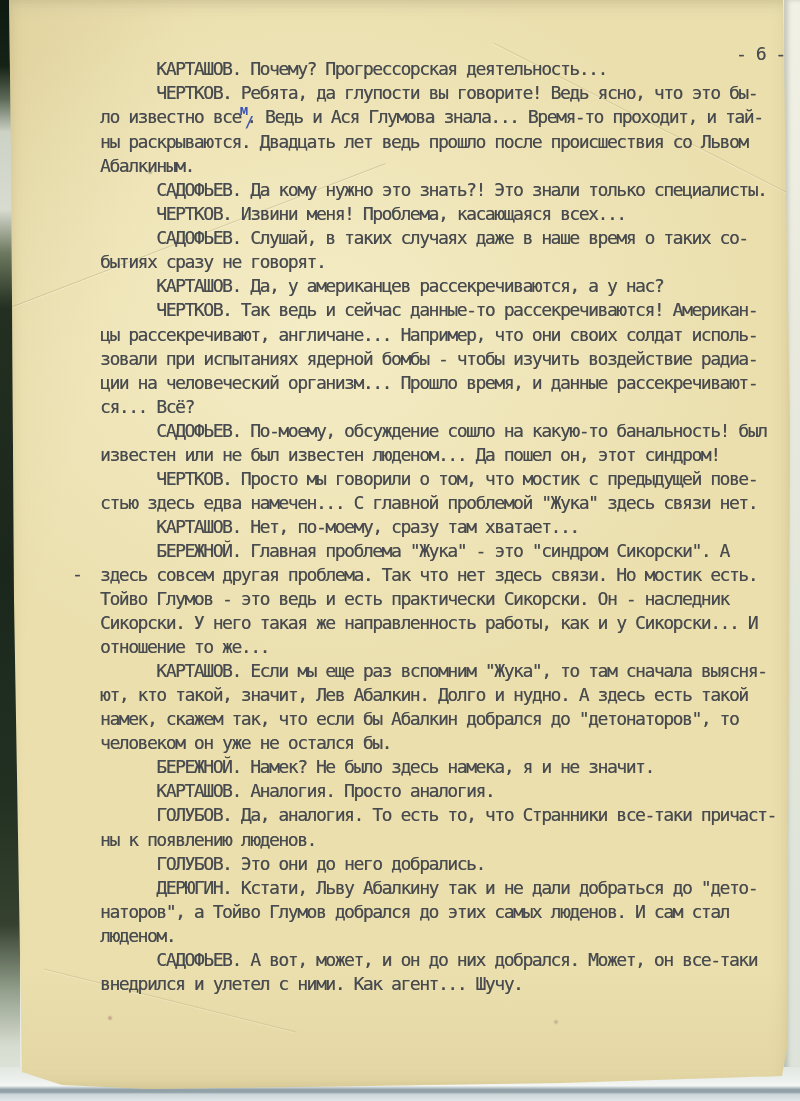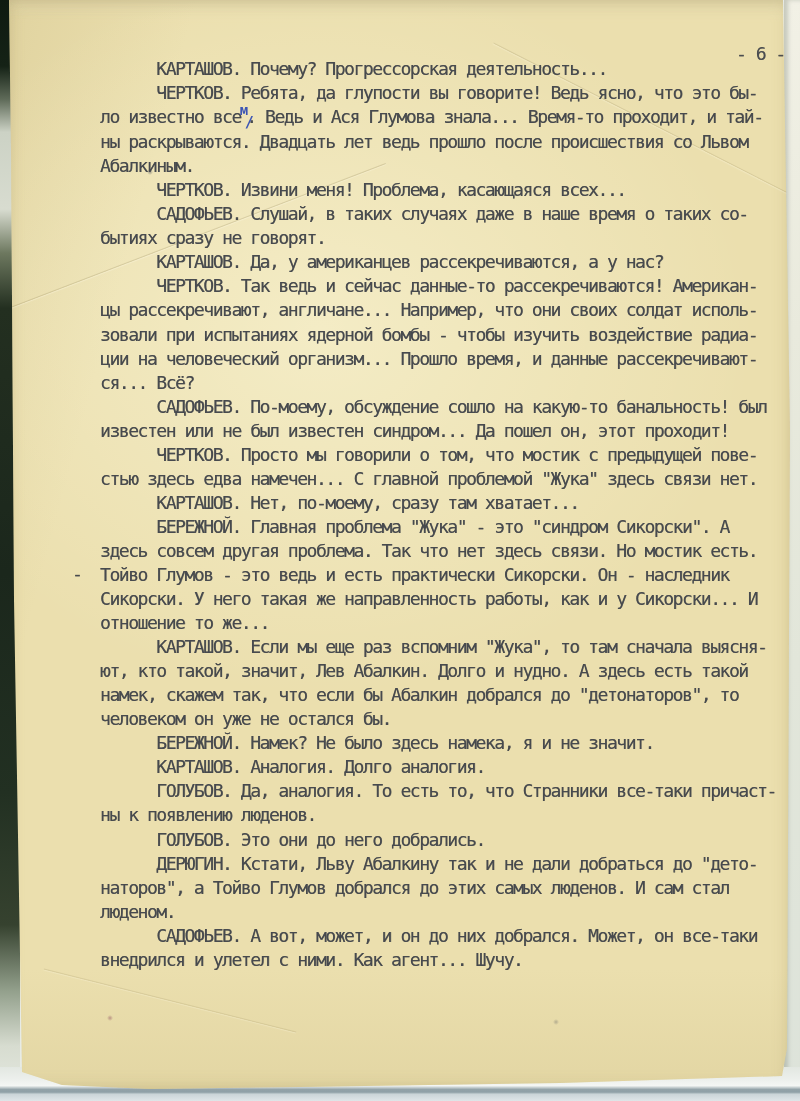--- a/index.html
+++ b/index.html
@@ -101,45 +101,46 @@
 
     <div class="page-number">- 6 -</div>
     <div class="margin-dash">-</div>
 
     <div class="text">
       <div class="speech">      КАРТАШОВ. Почему? Прогрессорская деятельность...</div>
       <div class="speech"><span>      ЧЕРТКОВ. Ребята, да глупости вы говорите! Ведь ясно, что это бы-
 ло известно все</span><span class="ins">м</span><span>. Ведь и Ася Глумова знала... Время-то проходит, и тай-
 ны раскрываются. Двадцать лет ведь прошло после происшествия со Львом
 Абалкиным.</span></div>
+      <div class="speech">      САДОФЬЕВ. Да кому нужно это знать?! Это знали только специалисты.</div>
       <div class="speech">      ЧЕРТКОВ. Извини меня! Проблема, касающаяся всех...</div>
       <div class="speech">      САДОФЬЕВ. Слушай, в таких случаях даже в наше время о таких со-
 бытиях сразу не говорят.</div>
       <div class="speech">      КАРТАШОВ. Да, у американцев рассекречиваются, а у нас?</div>
       <div class="speech">      ЧЕРТКОВ. Так ведь и сейчас данные-то рассекречиваются! Американ-
 цы рассекречивают, англичане... Например, что они своих солдат исполь-
 зовали при испытаниях ядерной бомбы - чтобы изучить воздействие радиа-
 ции на человеческий организм... Прошло время, и данные рассекречивают-
 ся... Всё?</div>
       <div class="speech">      САДОФЬЕВ. По-моему, обсуждение сошло на какую-то банальность! был
-известен или не был известен синдром... Да пошел он, этот проходит!</div>
+известен или не был известен люденом... Да пошел он, этот синдром!</div>
       <div class="speech">      ЧЕРТКОВ. Просто мы говорили о том, что мостик с предыдущей пове-
 стью здесь едва намечен... С главной проблемой "Жука" здесь связи нет.</div>
       <div class="speech">      КАРТАШОВ. Нет, по-моему, сразу там хватает...</div>
       <div class="speech">      БЕРЕЖНОЙ. Главная проблема "Жука" - это "синдром Сикорски". А
 здесь совсем другая проблема. Так что нет здесь связи. Но мостик есть.
 Тойво Глумов - это ведь и есть практически Сикорски. Он - наследник
 Сикорски. У него такая же направленность работы, как и у Сикорски... И
 отношение то же...</div>
       <div class="speech">      КАРТАШОВ. Если мы еще раз вспомним "Жука", то там сначала выясня-
 ют, кто такой, значит, Лев Абалкин. Долго и нудно. А здесь есть такой
 намек, скажем так, что если бы Абалкин добрался до "детонаторов", то
 человеком он уже не остался бы.</div>
       <div class="speech">      БЕРЕЖНОЙ. Намек? Не было здесь намека, я и не значит.</div>
-      <div class="speech">      КАРТАШОВ. Аналогия. Долго аналогия.</div>
+      <div class="speech">      КАРТАШОВ. Аналогия. Просто аналогия.</div>
       <div class="speech">      ГОЛУБОВ. Да, аналогия. То есть то, что Странники все-таки причаст-
 ны к появлению люденов.</div>
       <div class="speech">      ГОЛУБОВ. Это они до него добрались.</div>
       <div class="speech">      ДЕРЮГИН. Кстати, Льву Абалкину так и не дали добраться до "дето-
 наторов", а Тойво Глумов добрался до этих самых люденов. И сам стал
 люденом.</div>
       <div class="speech">      САДОФЬЕВ. А вот, может, и он до них добрался. Может, он все-таки
 внедрился и улетел с ними. Как агент... Шучу.</div>
     </div>
   </div>

